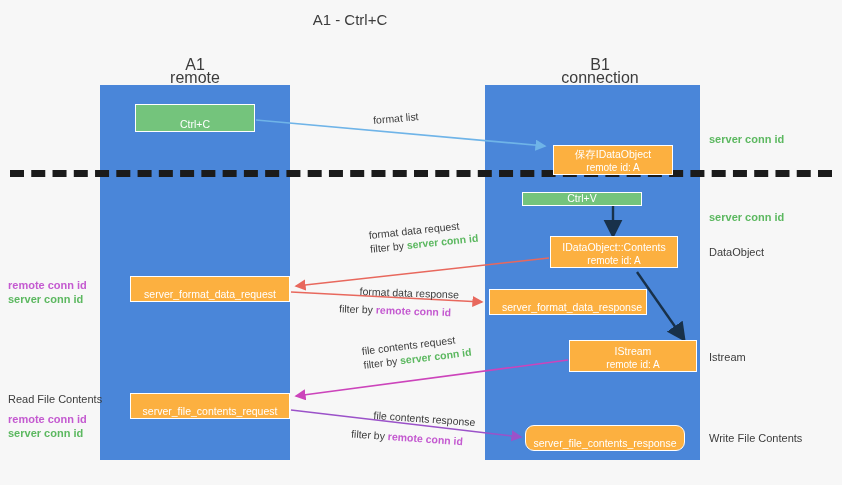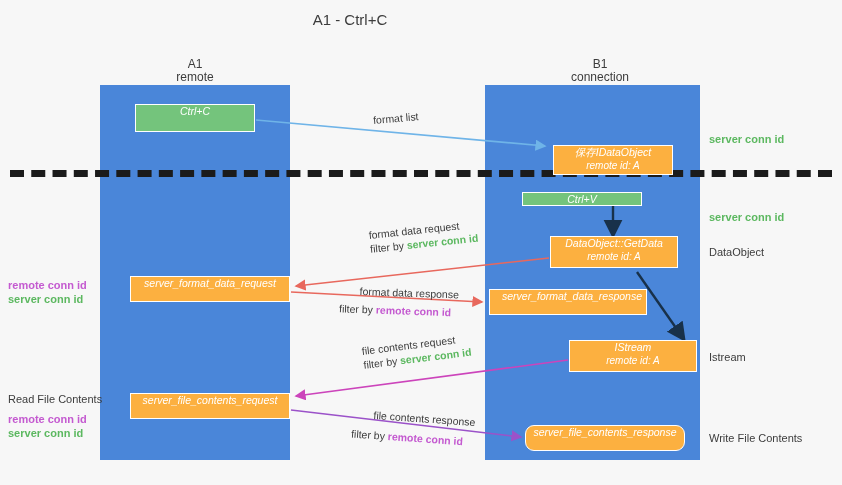--- a/index.html
+++ b/index.html
@@ -30,43 +30,42 @@
     width: 700px;
     text-align: center;
     font-size: 15px;
     line-height: 19px;
     color: #3c3c3c;
   }
 
   
   .lane-header {
     text-align: center;
-    font-size: 12px;
+    font-size: 16px;
     line-height: 13px;
     color: #3c3c3c;
   }
 
   
   .lane {
     background: #4a86d9;
   }
 
   
   .box {
     box-sizing: border-box;
     display: flex;
     flex-direction: column;
     align-items: center;
-    justify-content: flex-start;
+    justify-content: flex-end;
     color: #ffffff;
     font-size: 10.5px;
     line-height: 13px;
     text-align: center;
     border: 1px solid rgba(255,255,255,0.55);
-    font-style: italic;
   }
   .box.green { background: #74c47c; border-color: #ffffff; }
   .box.orange { background: #fcb040; border-color: #ffffff; }
   .box .l2 { font-size: 10px; }
 
   
   .side-label {
     font-size: 11px;
     line-height: 14px;
     color: #3c3c3c;
@@ -166,21 +165,21 @@
   <div class="abs box orange" style="left:553px; top:145px; width:120px; height:30px;">
     <div>保存IDataObject</div>
     <div class="l2">remote id: A</div>
   </div>
 
   <div class="abs box green" style="left:522px; top:180px; width:120px; height:14px;margin-top:12px;">
     <div>Ctrl+V</div>
   </div>
 
   <div class="abs box orange" style="left:550px; top:236px; width:128px; height:32px;">
-    <div>DataObject::GetData</div>
+    <div>IDataObject::Contents</div>
     <div class="l2">remote id: A</div>
   </div>
 
   <div class="abs box orange" style="left:130px; top:276px; width:160px; height:26px;">
     <div>server_format_data_request</div>
   </div>
 
   <div class="abs box orange" style="left:489px; top:289px; width:158px; height:26px;padding-left:8px;">
     <div>server_format_data_response</div>
   </div>

